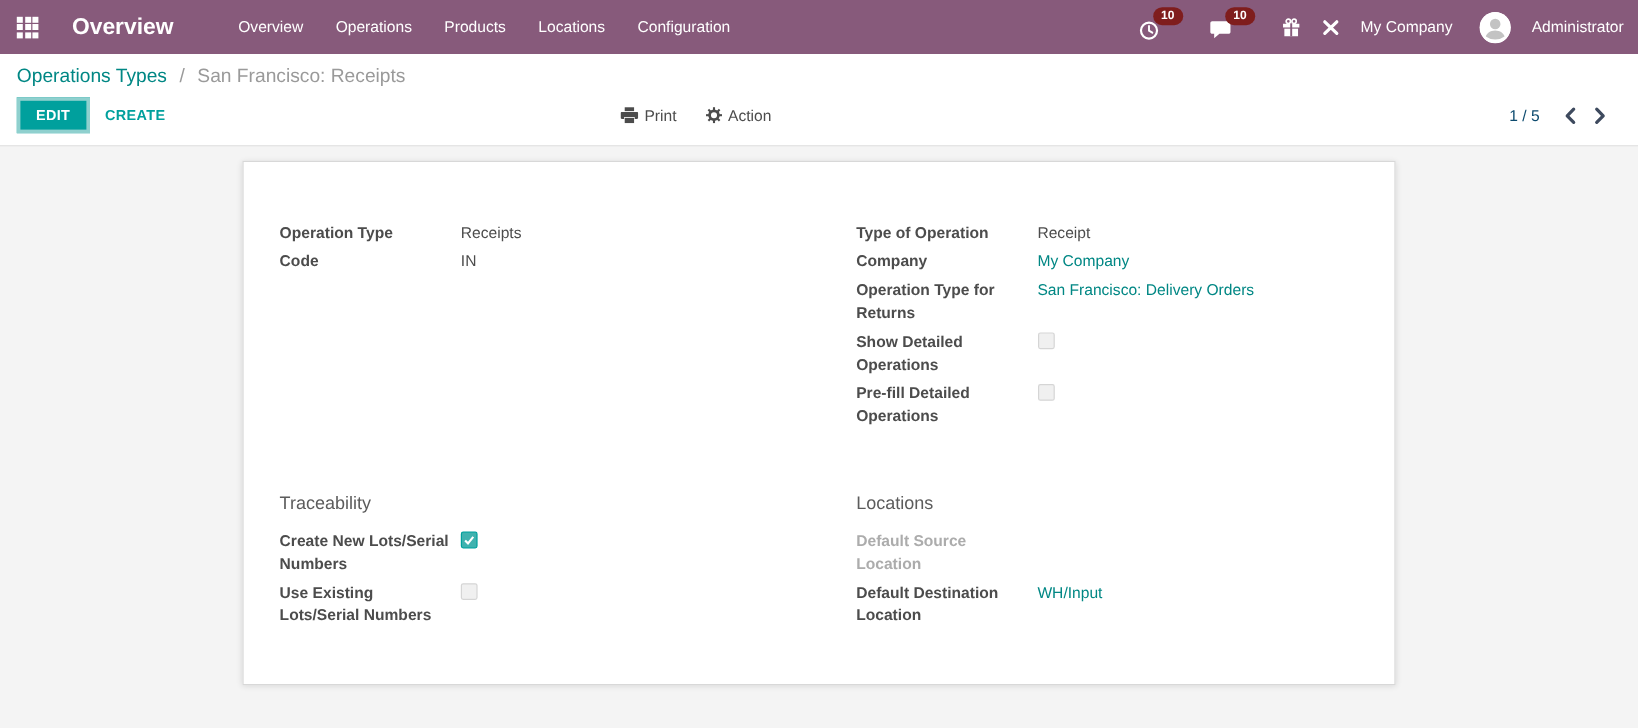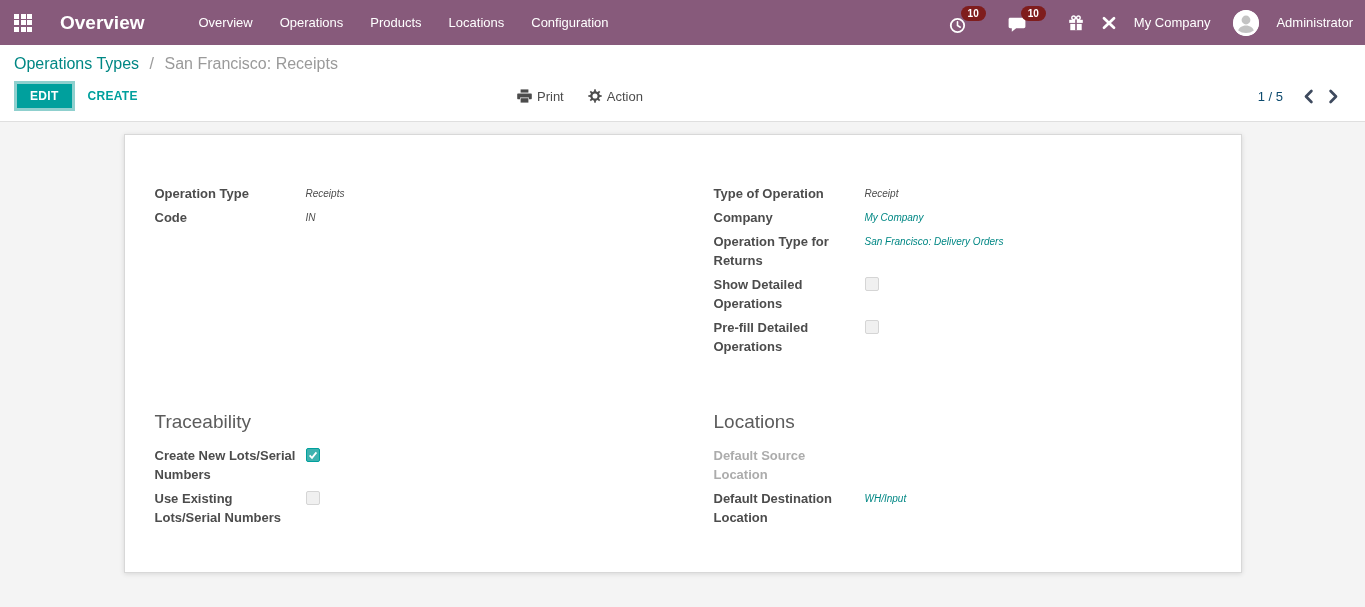--- a/index.html
+++ b/index.html
@@ -45,41 +45,41 @@
     margin-left:13px; cursor:pointer; letter-spacing:.3px; font-family:inherit;
   }
   .cp-middle { position:absolute; left:503px; display:flex; gap:24px; align-items:center; }
   .cp-action { display:inline-flex; align-items:center; gap:5px; cursor:pointer; color:#4c4c4c; font-size:13px; }
   .pager { margin-left:auto; display:flex; align-items:center; gap:10px; padding-right:8px; }
   .pager-value { font-size:13px; color:#0c4a6e; margin-right:8px; }
   .pager-btn { cursor:pointer; display:inline-flex; padding:0 2px; }
   
   .content { padding:12px 0 0; }
   .sheet {
-    width:1118px; min-height:437px; margin:0 auto; background:#fff;
+    width:961px; min-height:437px; margin:0 auto; background:#fff;
     border:1px solid #d8d8d8; box-shadow:0 1px 5px rgba(0,0,0,.12);
     padding:49px 30px 40px;
   }
   .grid { display:grid; grid-template-columns:1fr 1fr; column-gap:62px; }
   .group-sections { margin-top:50px; }
   .o-row { display:flex; margin-bottom:5px; }
   .o-label {
     width:151px; min-width:151px; padding-right:10px; font-weight:700;
     color:#4c4c4c; font-size:13px; line-height:19px;
   }
   .o-label.muted { color:#acacac; }
-  .o-value { font-size:10px; line-height:19px; color:#4c4c4c;font-style:italic; }
+  .o-value { font-size:13px; line-height:19px; color:#4c4c4c; }
   .o-link { color:#008784; cursor:pointer; }
   .o-checkbox {
     display:inline-flex; align-items:center; justify-content:center;
     width:14px; height:14px; margin-top:2px; border-radius:2px;
     background:#f0f0f0; border:1px solid #d5d5d5; cursor:pointer;
   }
   .o-checkbox.checked { background:#3fb2af; border:1px solid #00A09D; }
-  h2.section-title { font-size:19px; font-weight:400; color:#5c5c5c; margin-bottom:13px; }
+  h2.section-title { font-size:15px; font-weight:400; color:#5c5c5c; margin-bottom:13px; }
 </style>
 </head>
 <body>
 
 <div class="page">
 
   <header class="topbar">
     <div class="apps-grid">
       <span></span>
         <span></span>

